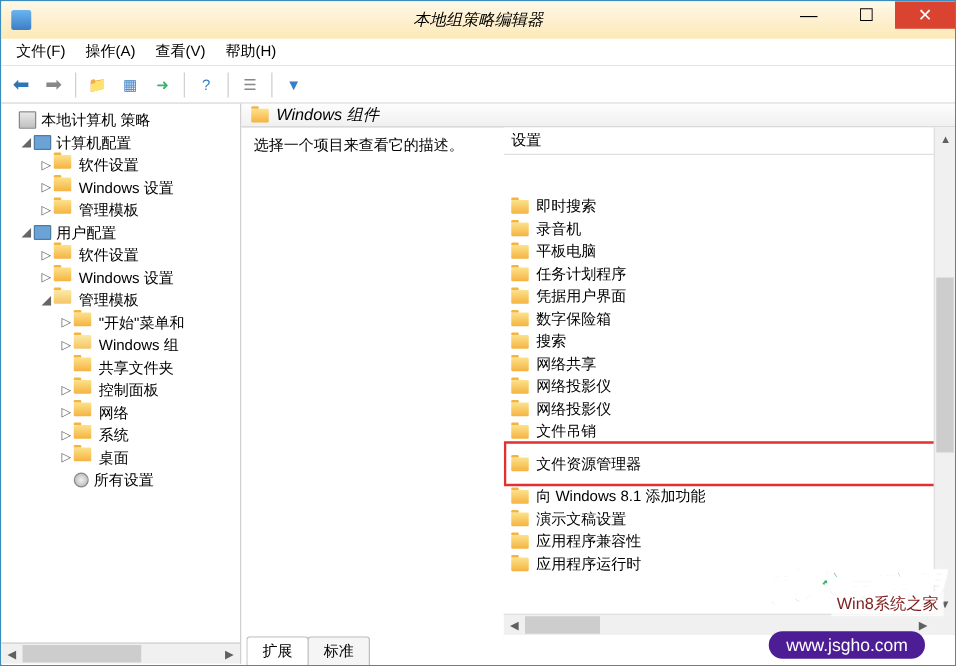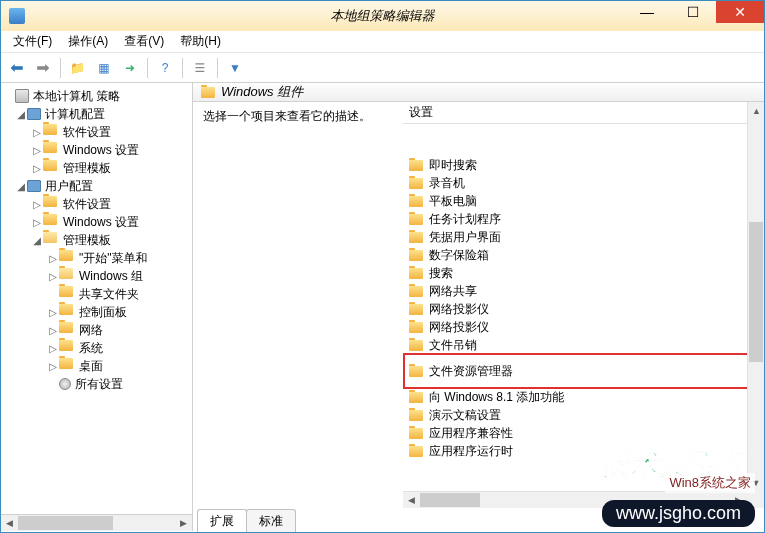--- a/index.html
+++ b/index.html
@@ -63,21 +63,21 @@
 .sb-thumb-v { position: absolute; width: 14px; left: 1px; background: #cdcdcd; }
 .detail-sb-h { position: absolute; bottom: 0; left: 0; right: 17px; height: 17px; background: #f0f0f0; border-top: 1px solid #e0e0e0; display: flex; }
 .sb-corner { position: absolute; bottom: 0; right: 0; width: 17px; height: 17px; background: #f0f0f0; }
 
 .tabs { height: 24px; display: flex; align-items: center; padding-left: 4px; background: #fff; border-top: 1px solid #fff; }
 .tab { padding: 3px 12px; border: 1px solid #c0c0c0; border-bottom: none; background: #f5f5f5; margin-right: -1px; cursor: pointer; font-size: 12px; border-radius: 3px 3px 0 0; }
 .tab.active { background: #fff; position: relative; }
 
 .watermark { position: absolute; bottom: 6px; right: 10px; pointer-events: none; }
 .wm-text { font-size: 28px; font-weight: bold; font-style: italic; color: #3cb371; -webkit-text-stroke: 1px #fff; text-shadow: 0 0 3px #fff; }
-.wm-url { display: inline-block; background: #0f172a; color: #fff; padding: 3px 14px; border-radius: 12px; font-size: 18px; margin-top: 2px; }
+.wm-url { display: inline-block; background: #4c1d95; color: #fff; padding: 3px 14px; border-radius: 12px; font-size: 14px; margin-top: 2px; }
 .wm-sub { position: absolute; right: 0; bottom: 34px; font-size: 13px; color: #7f1d1d; background: rgba(255,255,255,0.7); padding: 1px 4px; }
 </style>
 </head>
 <body>
 
 <div class="titlebar">
   <div class="titlebar-icon"></div>
   <div class="titlebar-title">本地组策略编辑器</div>
   <div class="win-controls">
     <div class="win-btn minimize">—</div>

